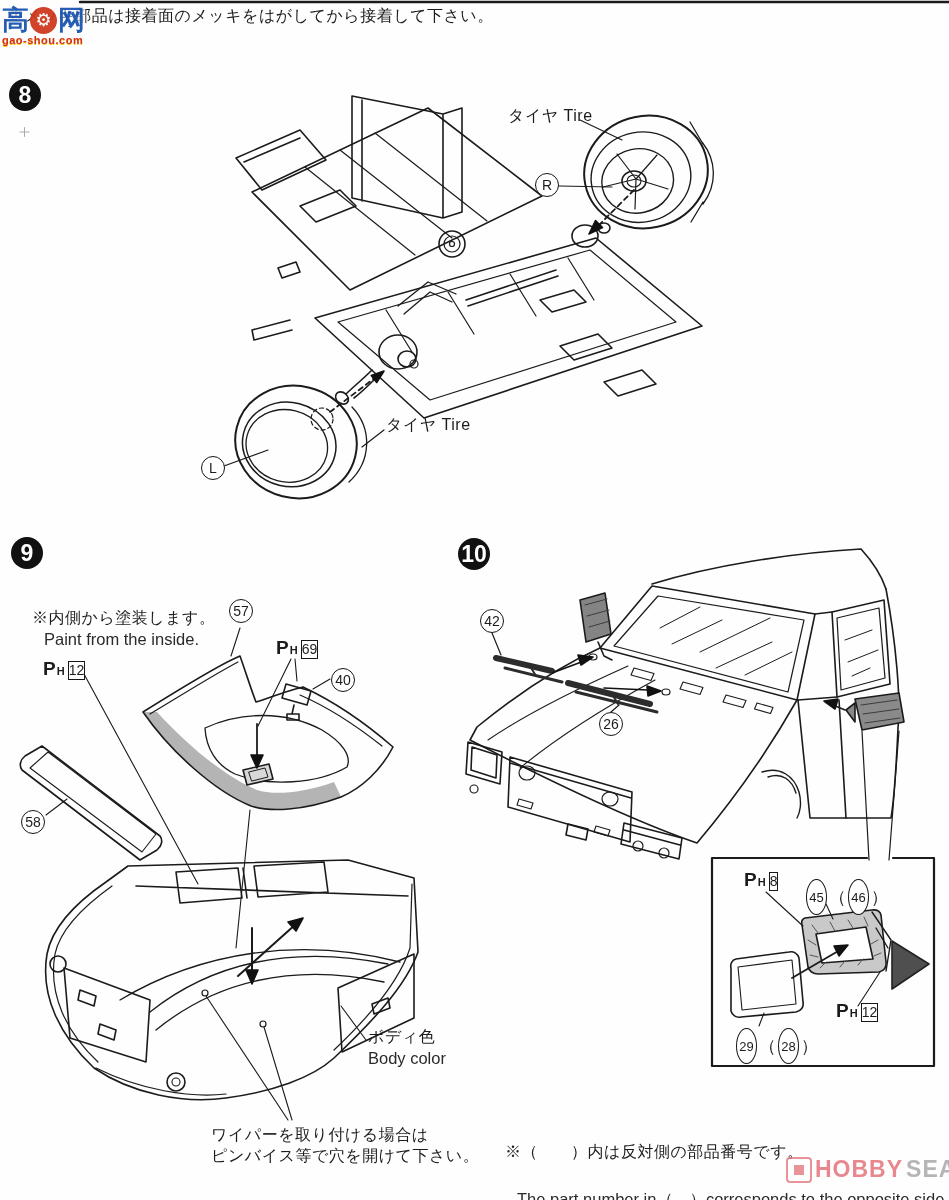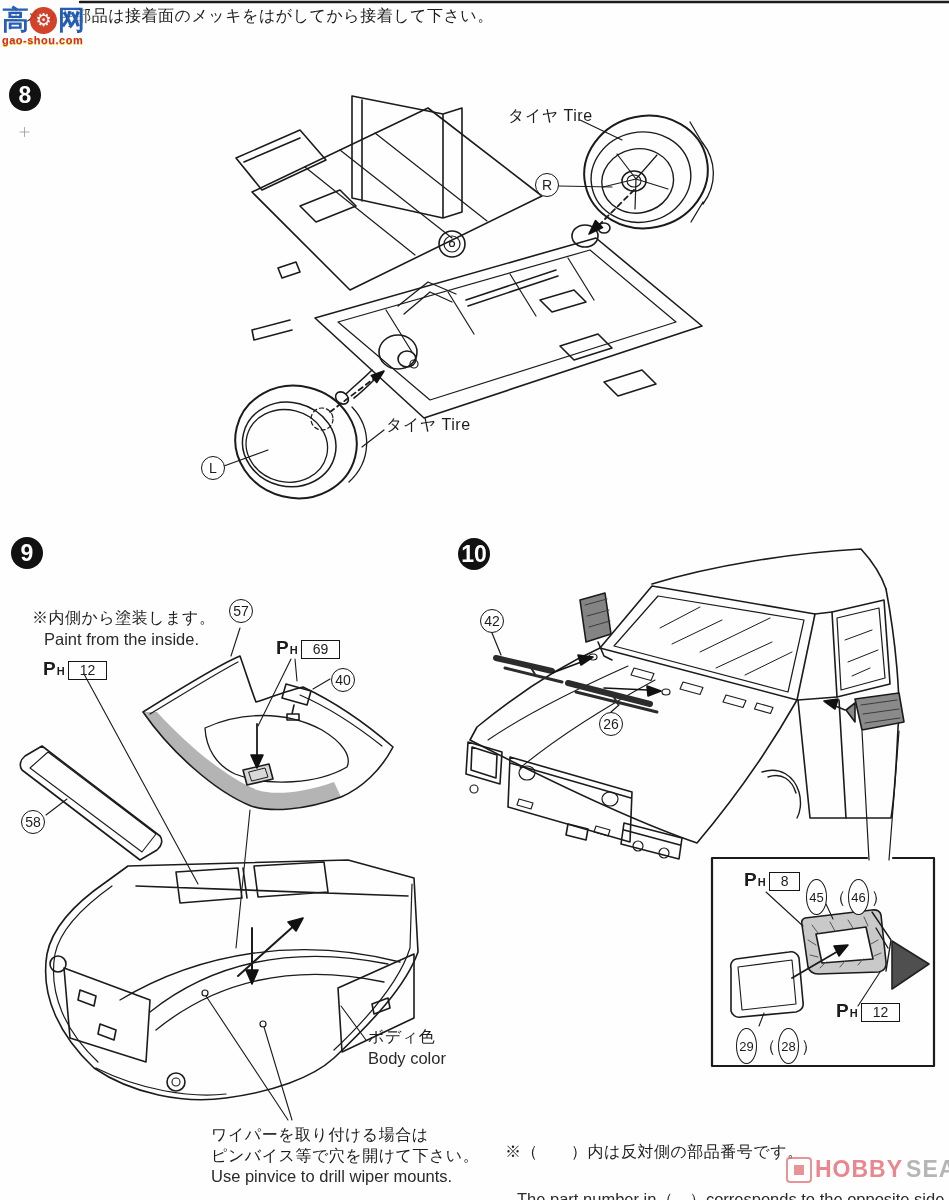--- a/index.html
+++ b/index.html
@@ -13,21 +13,21 @@
          display:flex;align-items:center;justify-content:center;font-size:23px;font-weight:bold;}
   .circ{display:inline-flex;width:24px;height:24px;border:1.8px solid #161616;border-radius:50%;
         background:#fff;align-items:center;justify-content:center;font-size:14px;box-sizing:border-box;}
   .circ.abs{position:absolute;}
   .circ-s{width:21px;height:36px;font-size:13px;}
   .row{position:absolute;display:flex;align-items:center;gap:2px;}
   .paren{font-size:17px;}
   .ph{position:absolute;display:flex;align-items:baseline;gap:1px;}
   .ph .p{font-size:19px;font-weight:bold;}
   .ph .h{font-size:11px;font-weight:bold;}
-  .phbox{border:1.6px solid #161616;font-size:14px;padding:0 11px;margin-left:2px;line-height:17px;}
+  .phbox{border:1.6px solid #161616;font-size:14px;padding:0 0;margin-left:2px;line-height:17px;}
   .wm-top{position:absolute;left:2px;top:2px;opacity:.95;z-index:5;width:104px;}
   .wm-top .r1{display:flex;align-items:center;gap:1px;}
   .wm-cn{font-size:27px;font-weight:bold;color:#1a56b0;text-shadow:0 0 2px #fff,0 0 2px #fff;}
   .wm-gear{width:27px;height:27px;border-radius:50%;background:#cf3a1f;color:#fff;display:flex;
            align-items:center;justify-content:center;font-size:18px;}
   .wm-site{font-size:11px;font-weight:bold;color:#d42020;text-shadow:0 1px 0 #f5d000;margin-top:-4px;letter-spacing:.5px;}
   .wm-bot{position:absolute;left:786px;top:1156px;display:flex;align-items:center;gap:3px;opacity:.72;z-index:5;}
   .wm-bot .logo{width:22px;height:22px;border:2.5px solid #e06a70;border-radius:4px;display:flex;
                 align-items:center;justify-content:center;}
   .wm-bot .logo i{width:10px;height:10px;background:#e06a70;display:block;}
@@ -258,21 +258,20 @@
   <span class="p">P</span>
       <span class="h">H</span>
       <span class="phbox">69</span>
 </div>
 <span class="circ abs" style="left:331px;top:668px;">40</span>
 <span class="circ abs" style="left:21px;top:810px;">58</span>
 <div class="lbl jp" style="left:368px;top:1027px;">ボディ色</div>
 <div class="lbl en" style="left:368px;top:1049px;">Body color</div>
 <div class="lbl jp" style="left:211px;top:1125px;">ワイパーを取り付ける場合は</div>
 <div class="lbl jp" style="left:211px;top:1146px;">ピンバイス等で穴を開けて下さい。</div>
-<div class="lbl en" style="left:211px;top:1167px;">Use pinvice to drill wiper mounts.</div>
 
 <div class="badge" style="left:458px;top:538px;">10</div>
 <span class="circ abs" style="left:480px;top:609px;">42</span>
 <span class="circ abs" style="left:599px;top:712px;">26</span>
 
 <div class="ph" style="left:744px;top:869px;">
   <span class="p">P</span>
       <span class="h">H</span>
       <span class="phbox">8</span>
 </div>

